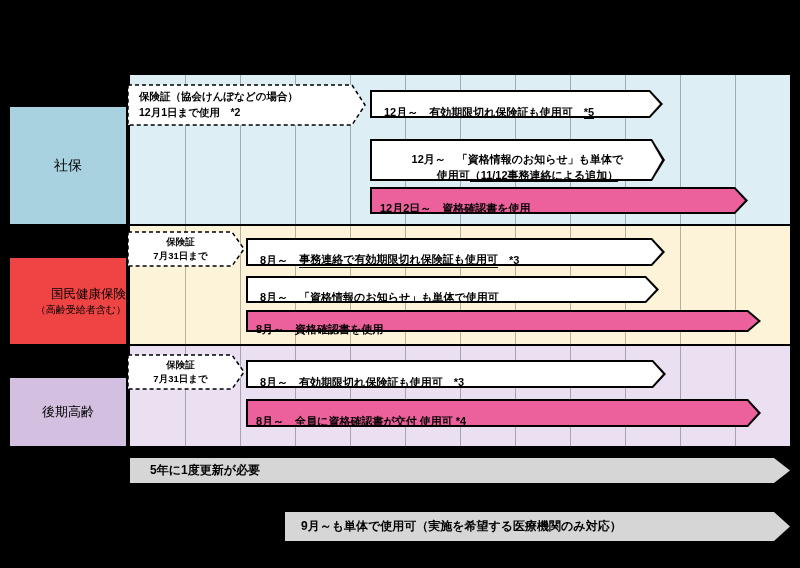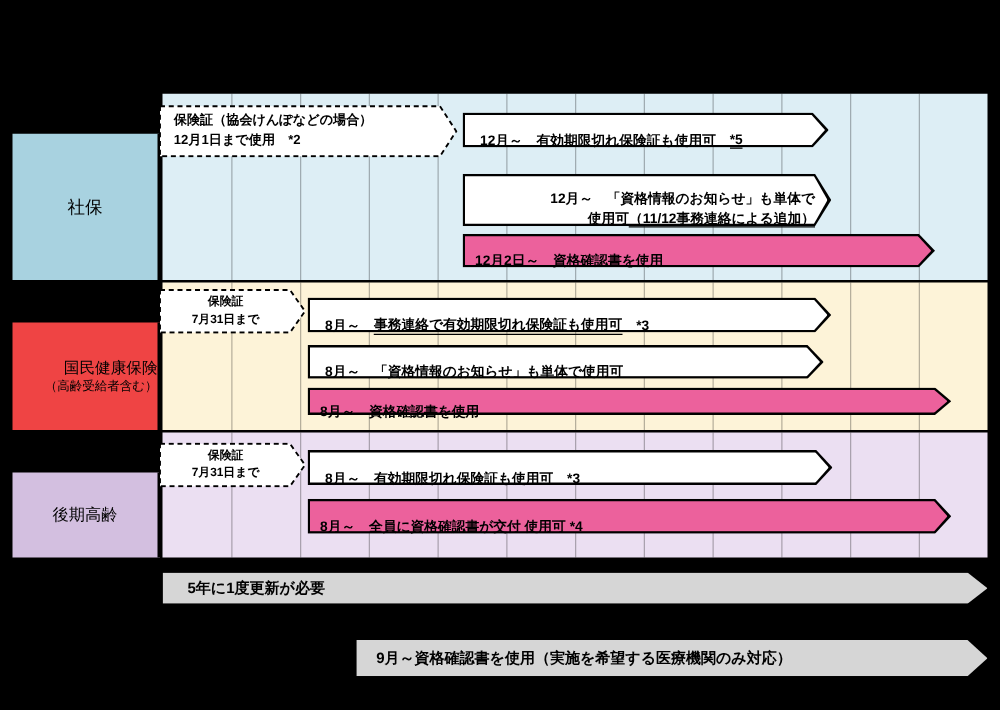--- a/index.html
+++ b/index.html
@@ -44,21 +44,21 @@
     clip-path: polygon(0 0, calc(100% - 11px) 0, 100% 50%, calc(100% - 11px) 100%, 0 100%); }
   .fill-white { background: #ffffff; }
   .fill-pink  { background: #ec619c; }
 
   .a-text { position: absolute; left: 0; top: 0; bottom: 0; right: 13px;
     display: flex; align-items: center; font-weight: 700; font-size: 11px;
     white-space: nowrap; margin-top: 16px; }
   .left14 { justify-content: flex-start; padding-left: 14px; }
   .left10 { justify-content: flex-start; padding-left: 10px; }
   .colx { flex-direction: column; justify-content: center; line-height: 1.45; }
-  .col-left { align-items: flex-end; padding-left: 13px; }
+  .col-left { align-items: center; padding-left: 13px; }
   .indent { margin-left: 20px; }
   .ul { border-bottom: 1.3px solid #000; }
 
   
   .dash-text { position: absolute; left: 0; top: 0; bottom: 0; right: 12px;
     display: flex; flex-direction: column; justify-content: center;
     font-weight: 700; color: #000; white-space: nowrap; line-height: 1.5; }
   .dash-big { font-size: 10.5px; align-items: flex-start; padding-left: 12px; }
   .dash-small { font-size: 9.5px; align-items: center; }
 
@@ -233,16 +233,16 @@
       <div class="a-text left10">8月～　全員に資格確認書が交付 使用可 *4</div>
     </div>
 
   </div>
 
   <div class="gray-arrow pad20" style="left:130px;top:458px;width:660px;height:25px">
     <span>5年に1度更新が必要</span>
   </div>
 
   <div class="gray-arrow pad16" style="left:285px;top:512px;width:505px;height:29px">
-    <span>9月～資格確認書を使用（実施を希望する医療機関のみ対応）</span>
+    <span>9月～も単体で使用可（実施を希望する医療機関のみ対応）</span>
   </div>
 
 </div>
 
 </body></html>

